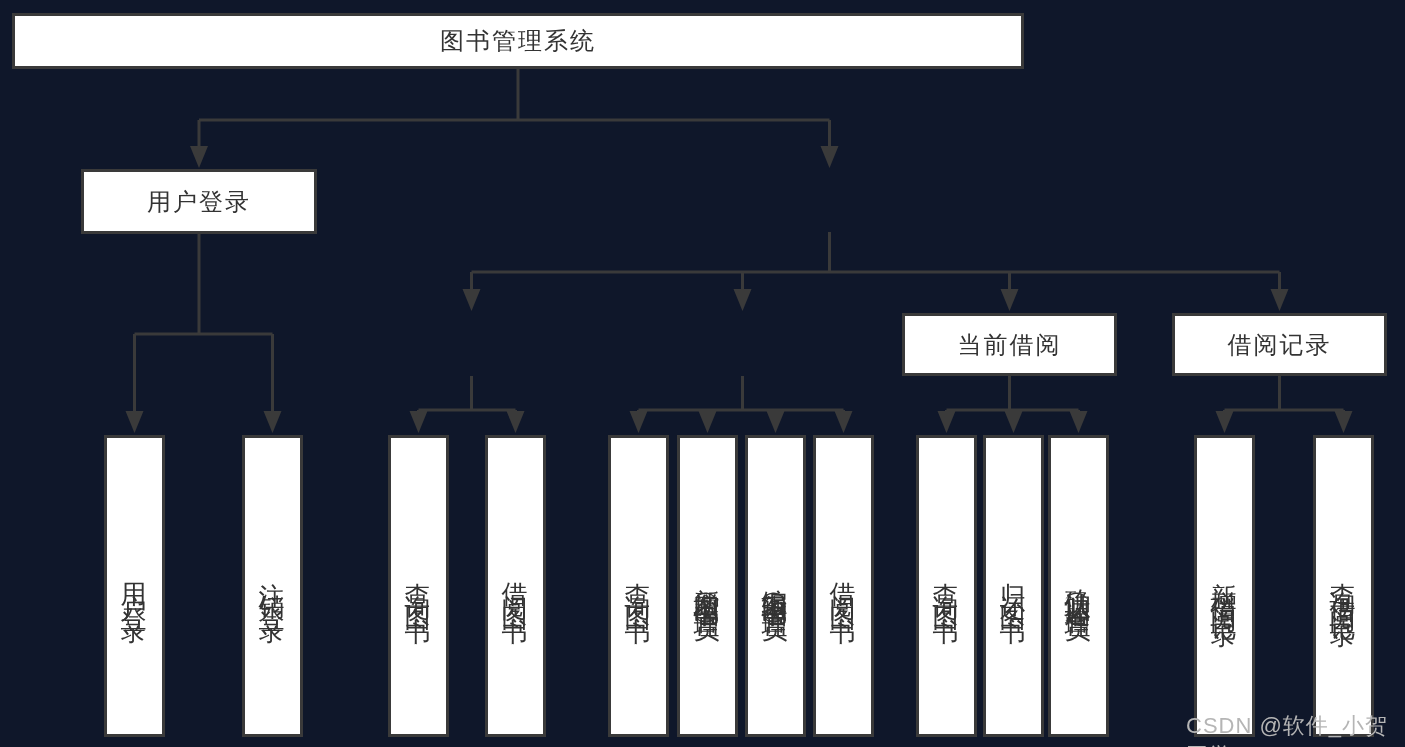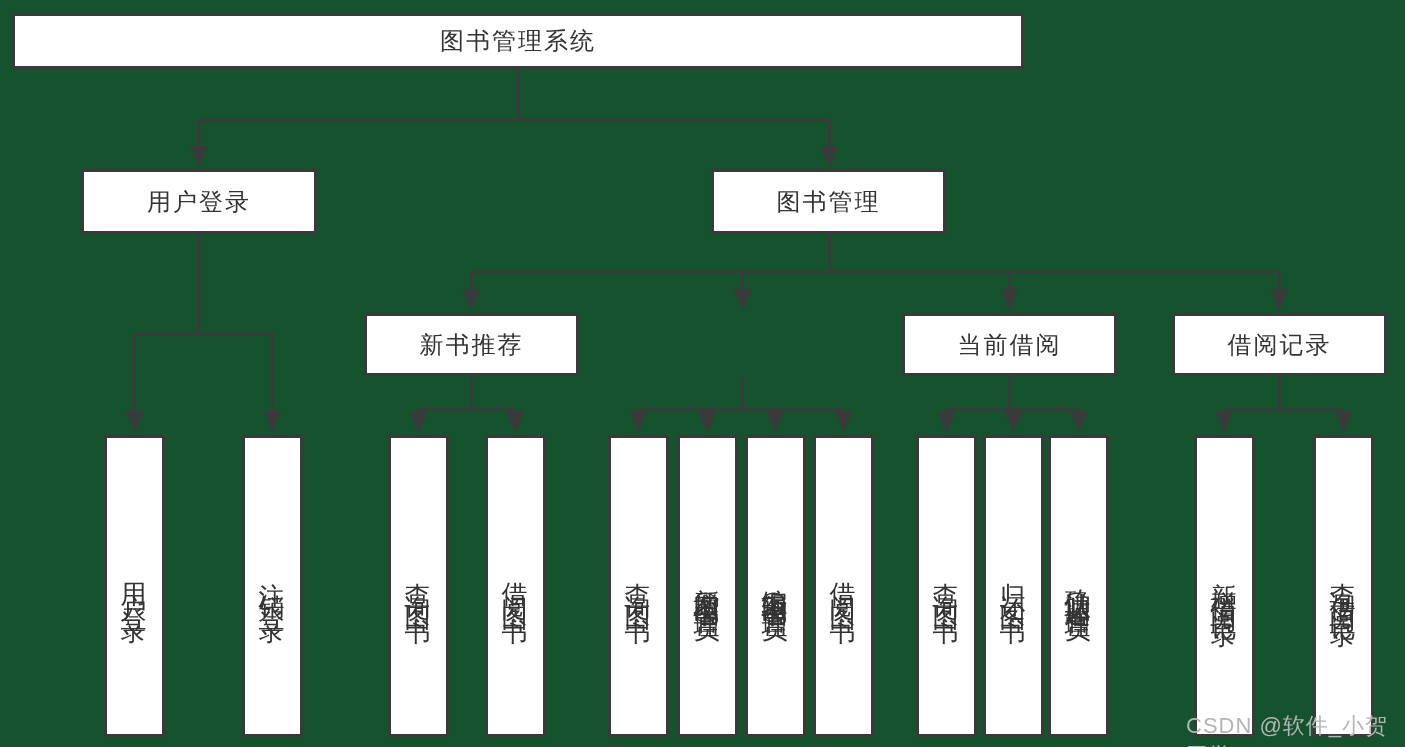--- a/index.html
+++ b/index.html
@@ -1,20 +1,20 @@
 <!DOCTYPE html>
 <html><head>
 <meta charset="utf-8">
 <style>
   html, body { margin: 0; padding: 0; background: #ffffff; }
   .stage {
     position: relative;
     width: 1405px;
     height: 747px;
-    background: #14532d;
+    background: #0f172a;
     font-family: "Liberation Sans", "DejaVu Sans", sans-serif;
     overflow: hidden;
   }
   svg.wires {
     position: absolute;
     left: 0; top: 0;
     width: 1405px; height: 747px;
   }
   svg.wires line { stroke: #3a3a3a; stroke-width: 3; }
   svg.wires polygon { fill: #3a3a3a; stroke: none; }
@@ -119,23 +119,21 @@
       <line x1="1224.5" y1="410" x2="1224.5" y2="418"></line>
       <polygon points="1215.5,411 1233.5,411 1224.5,433"></polygon>
       <line x1="1343.5" y1="410" x2="1343.5" y2="418"></line>
       <polygon points="1334.5,411 1352.5,411 1343.5,433"></polygon>
     </g>
   </svg>
 
   <div class="node" style="left:12px; top:13px; width:1012px; height:56px;">图书管理系统</div>
 
   <div class="node" style="left:81px; top:169px; width:236px; height:65px;">用户登录</div>
-  <div class="node" style="left:711px; top:169px; width:235px; height:65px;">图书管理</div>
 
-  <div class="node" style="left:364px; top:313px; width:215px; height:63px;">新书推荐</div>
   <div class="node" style="left:902px; top:313px; width:215px; height:63px;text-align:right;">当前借阅</div>
   <div class="node" style="left:1172px; top:313px; width:215px; height:63px;">借阅记录</div>
 
   <div class="node vnode sp4" style="left:104px; top:435px; width:61px; height:302px;">用户登录</div>
   <div class="node vnode sp4" style="left:242px; top:435px; width:61px; height:302px;">注销登录</div>
 
   <div class="node vnode sp4" style="left:388px; top:435px; width:61px; height:302px;">查询图书</div>
   <div class="node vnode sp4" style="left:485px; top:435px; width:61px; height:302px;">借阅图书</div>
 
   <div class="node vnode sp4" style="left:608px; top:435px; width:61px; height:302px;">查询图书</div>

